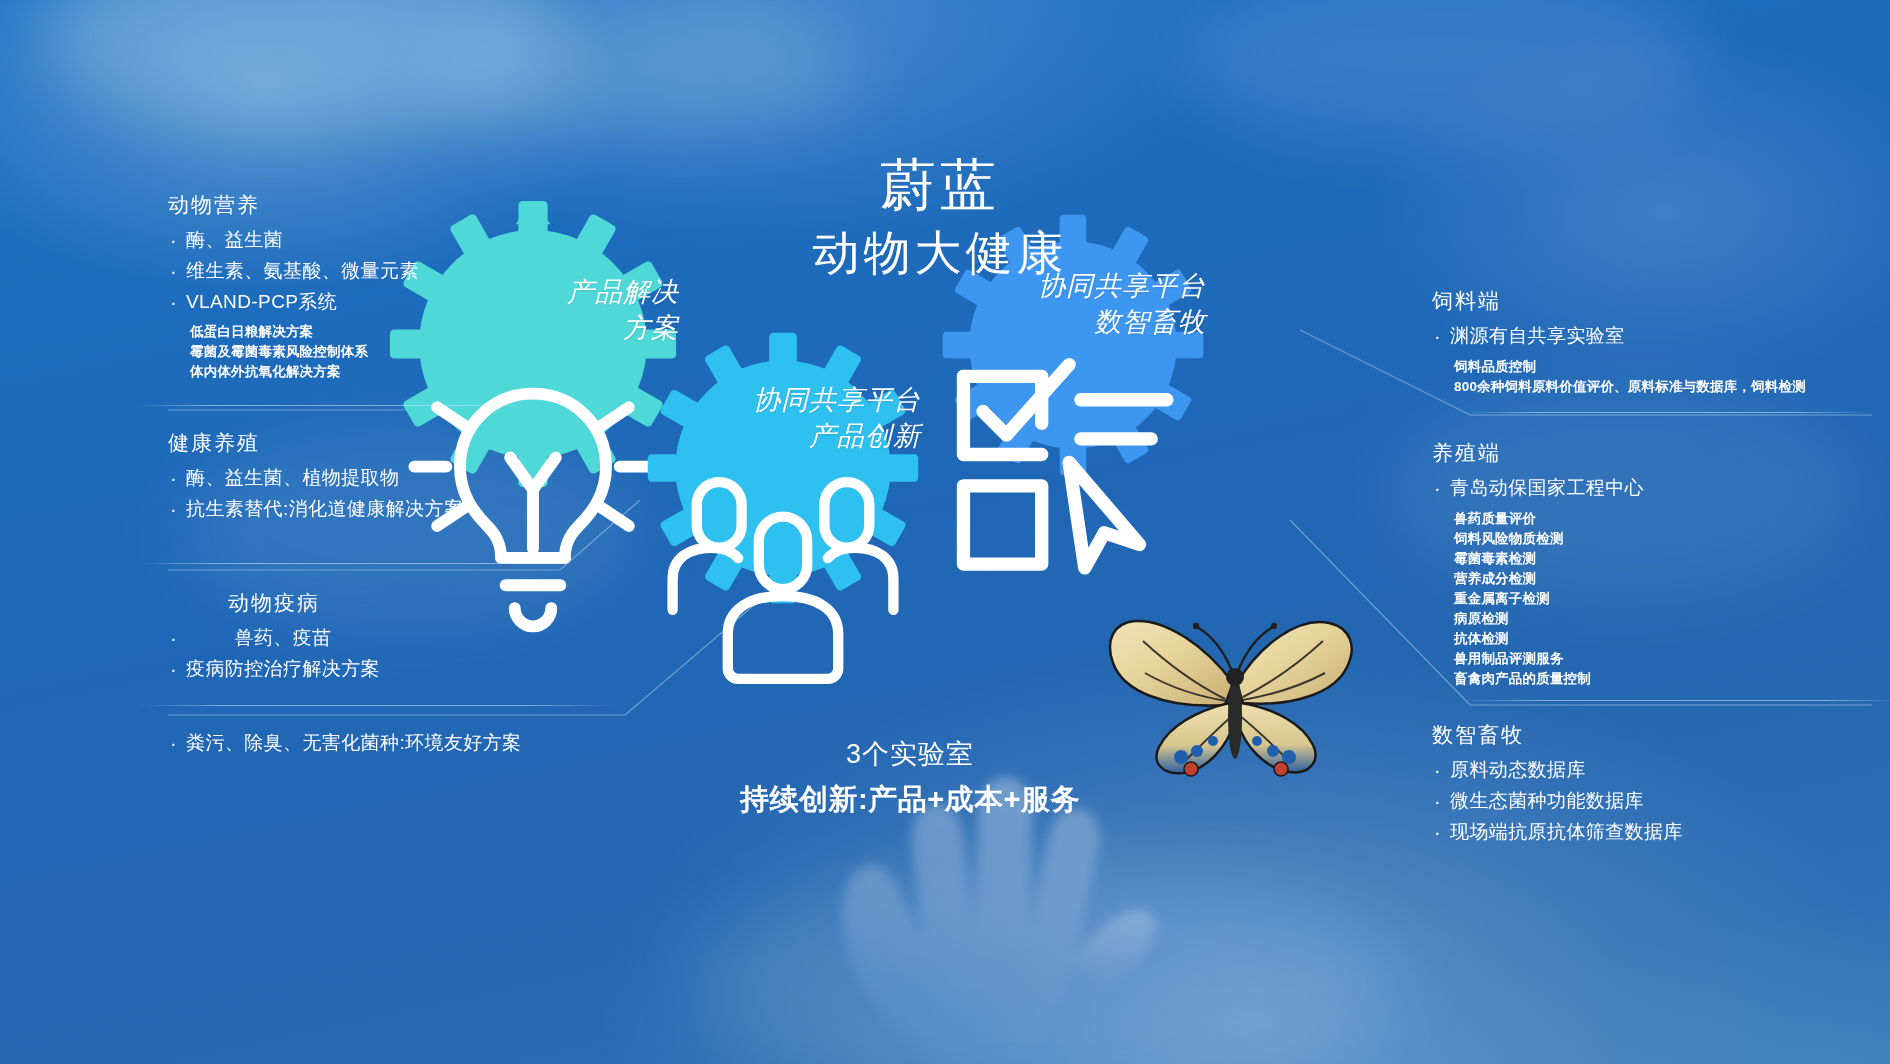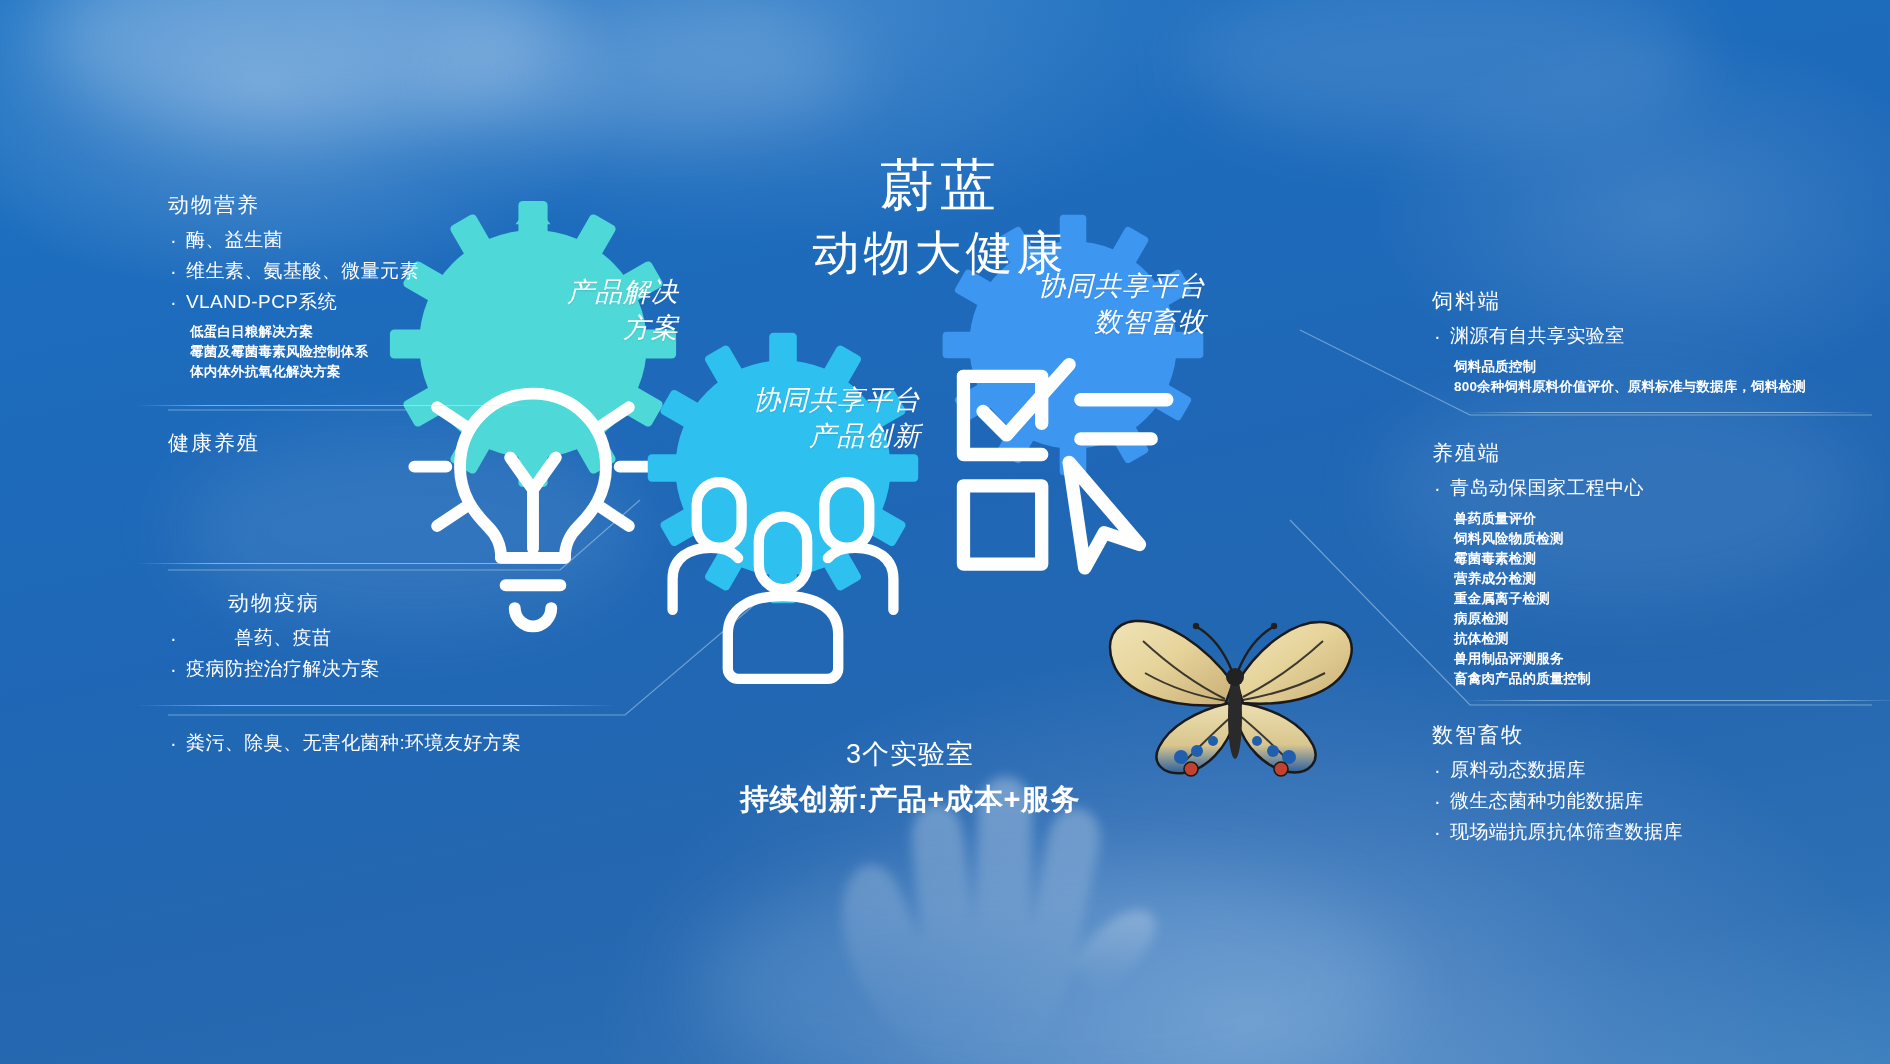--- a/index.html
+++ b/index.html
@@ -269,20 +269,24 @@
         <div>低蛋白日粮解决方案</div>
         <div>霉菌及霉菌毒素风险控制体系</div>
         <div>体内体外抗氧化解决方案</div>
       </div>
     </div>
 
     <div class="divider" style="top:405px; left:-32px; width:400px;"></div>
 
     <div class="section" style="top:430px;">
       <div class="sec-title">健康养殖</div>
+      <ul class="bullets">
+        <li>酶、益生菌、植物提取物</li>
+        <li>抗生素替代:消化道健康解决方案</li>
+      </ul>
     </div>
 
     <div class="divider" style="top:563px; left:-32px; width:440px;"></div>
 
     <div class="section" style="top:590px;text-align:center;">
       <div class="sec-title">动物疫病</div>
       <ul class="bullets">
         <li>兽药、疫苗</li>
         <li>疫病防控治疗解决方案</li>
       </ul>

